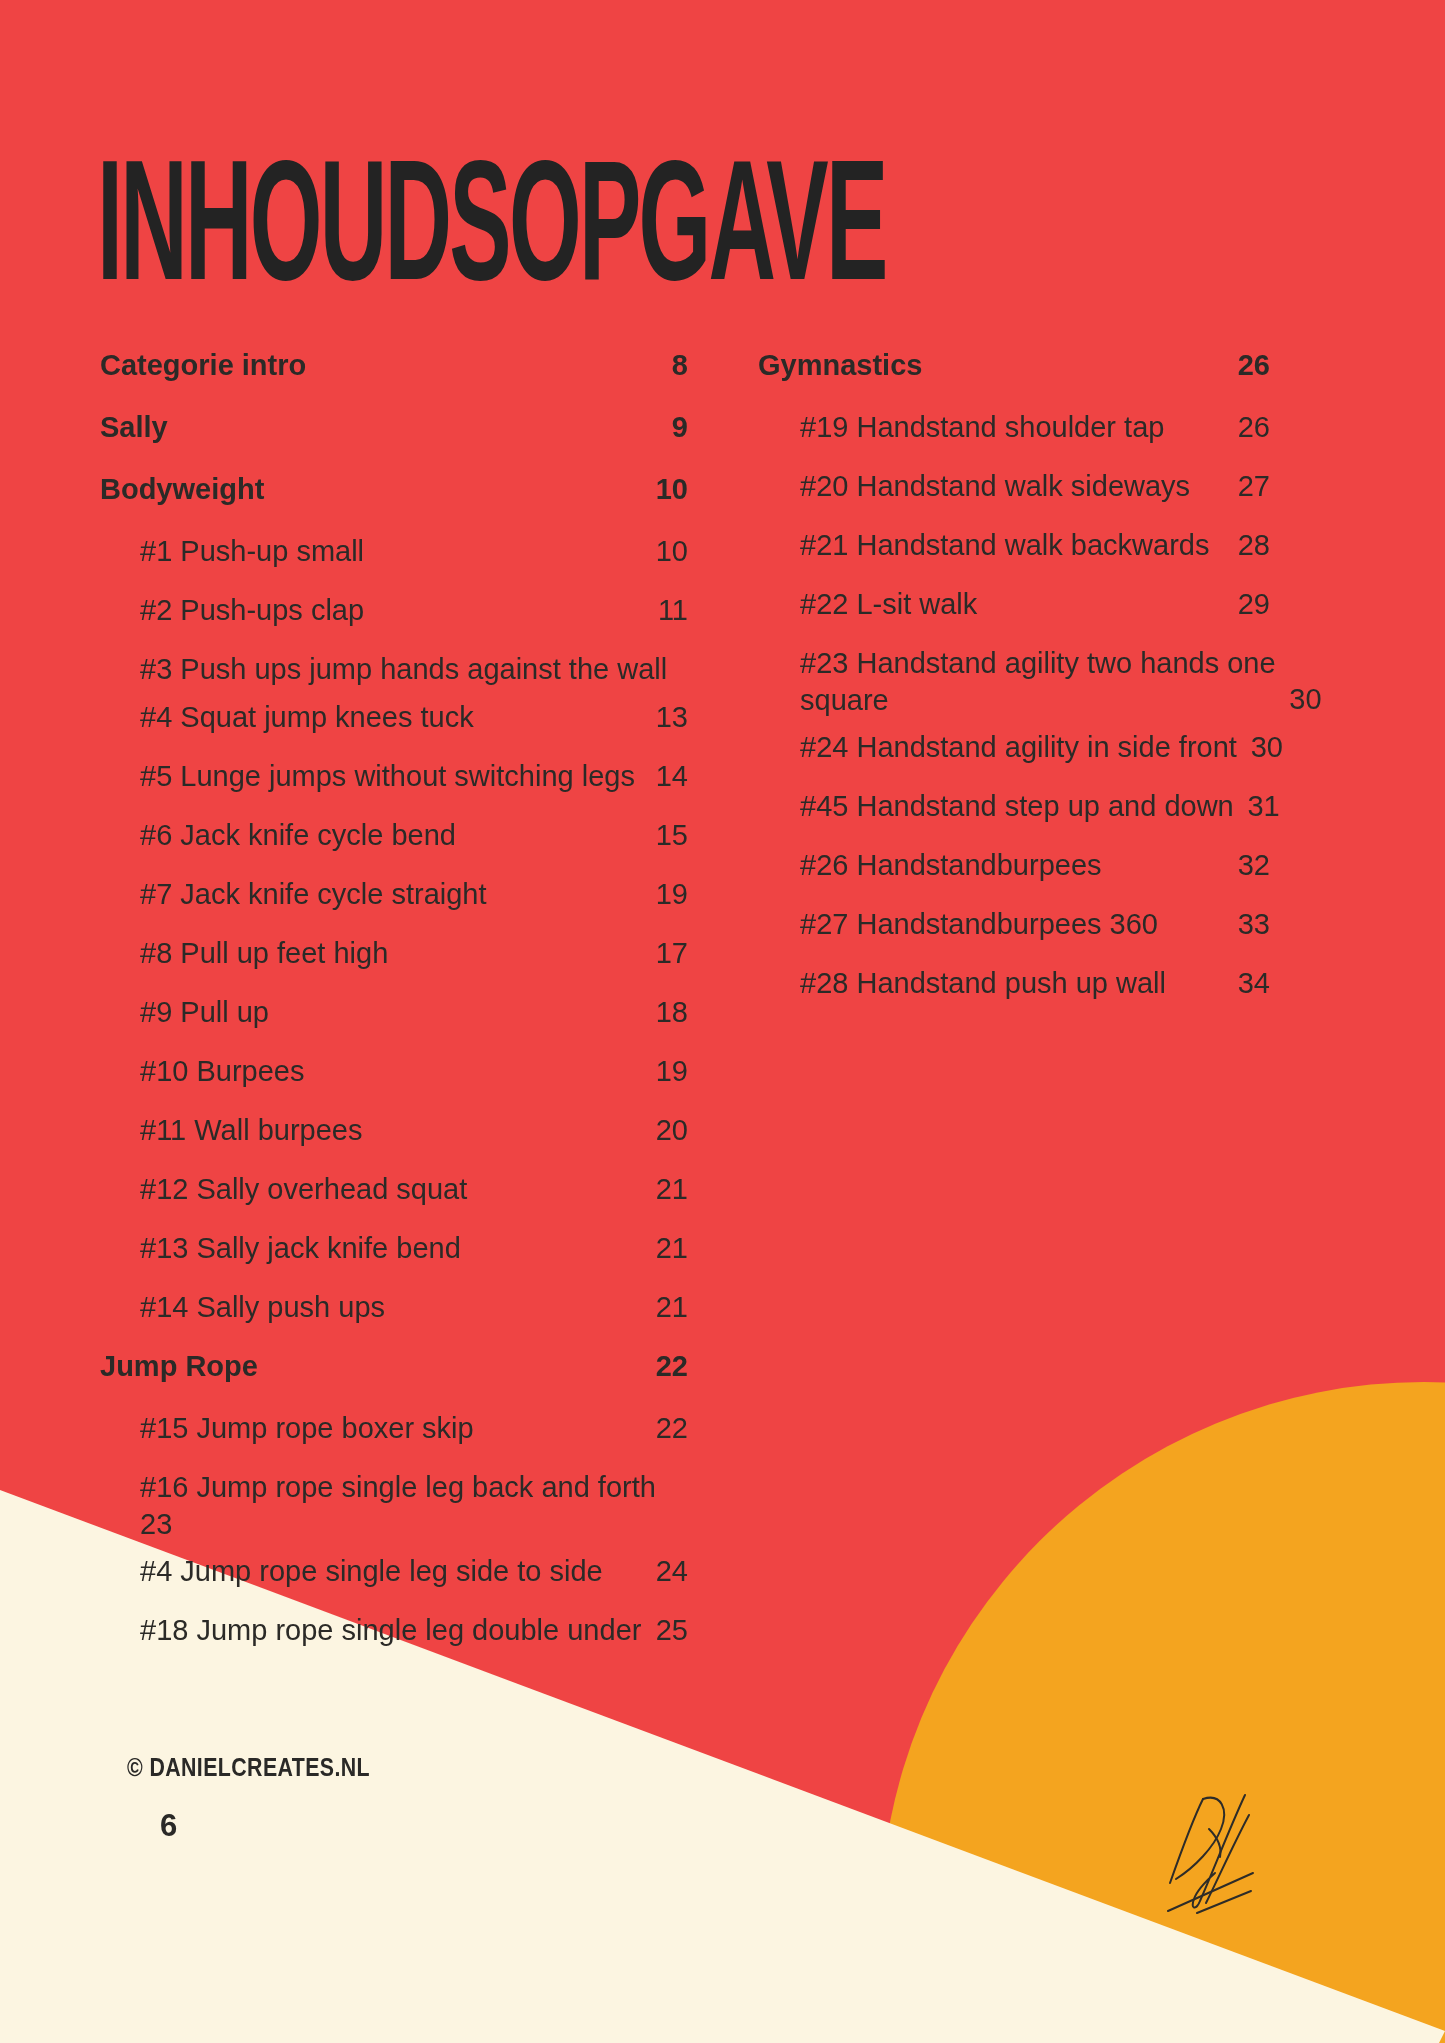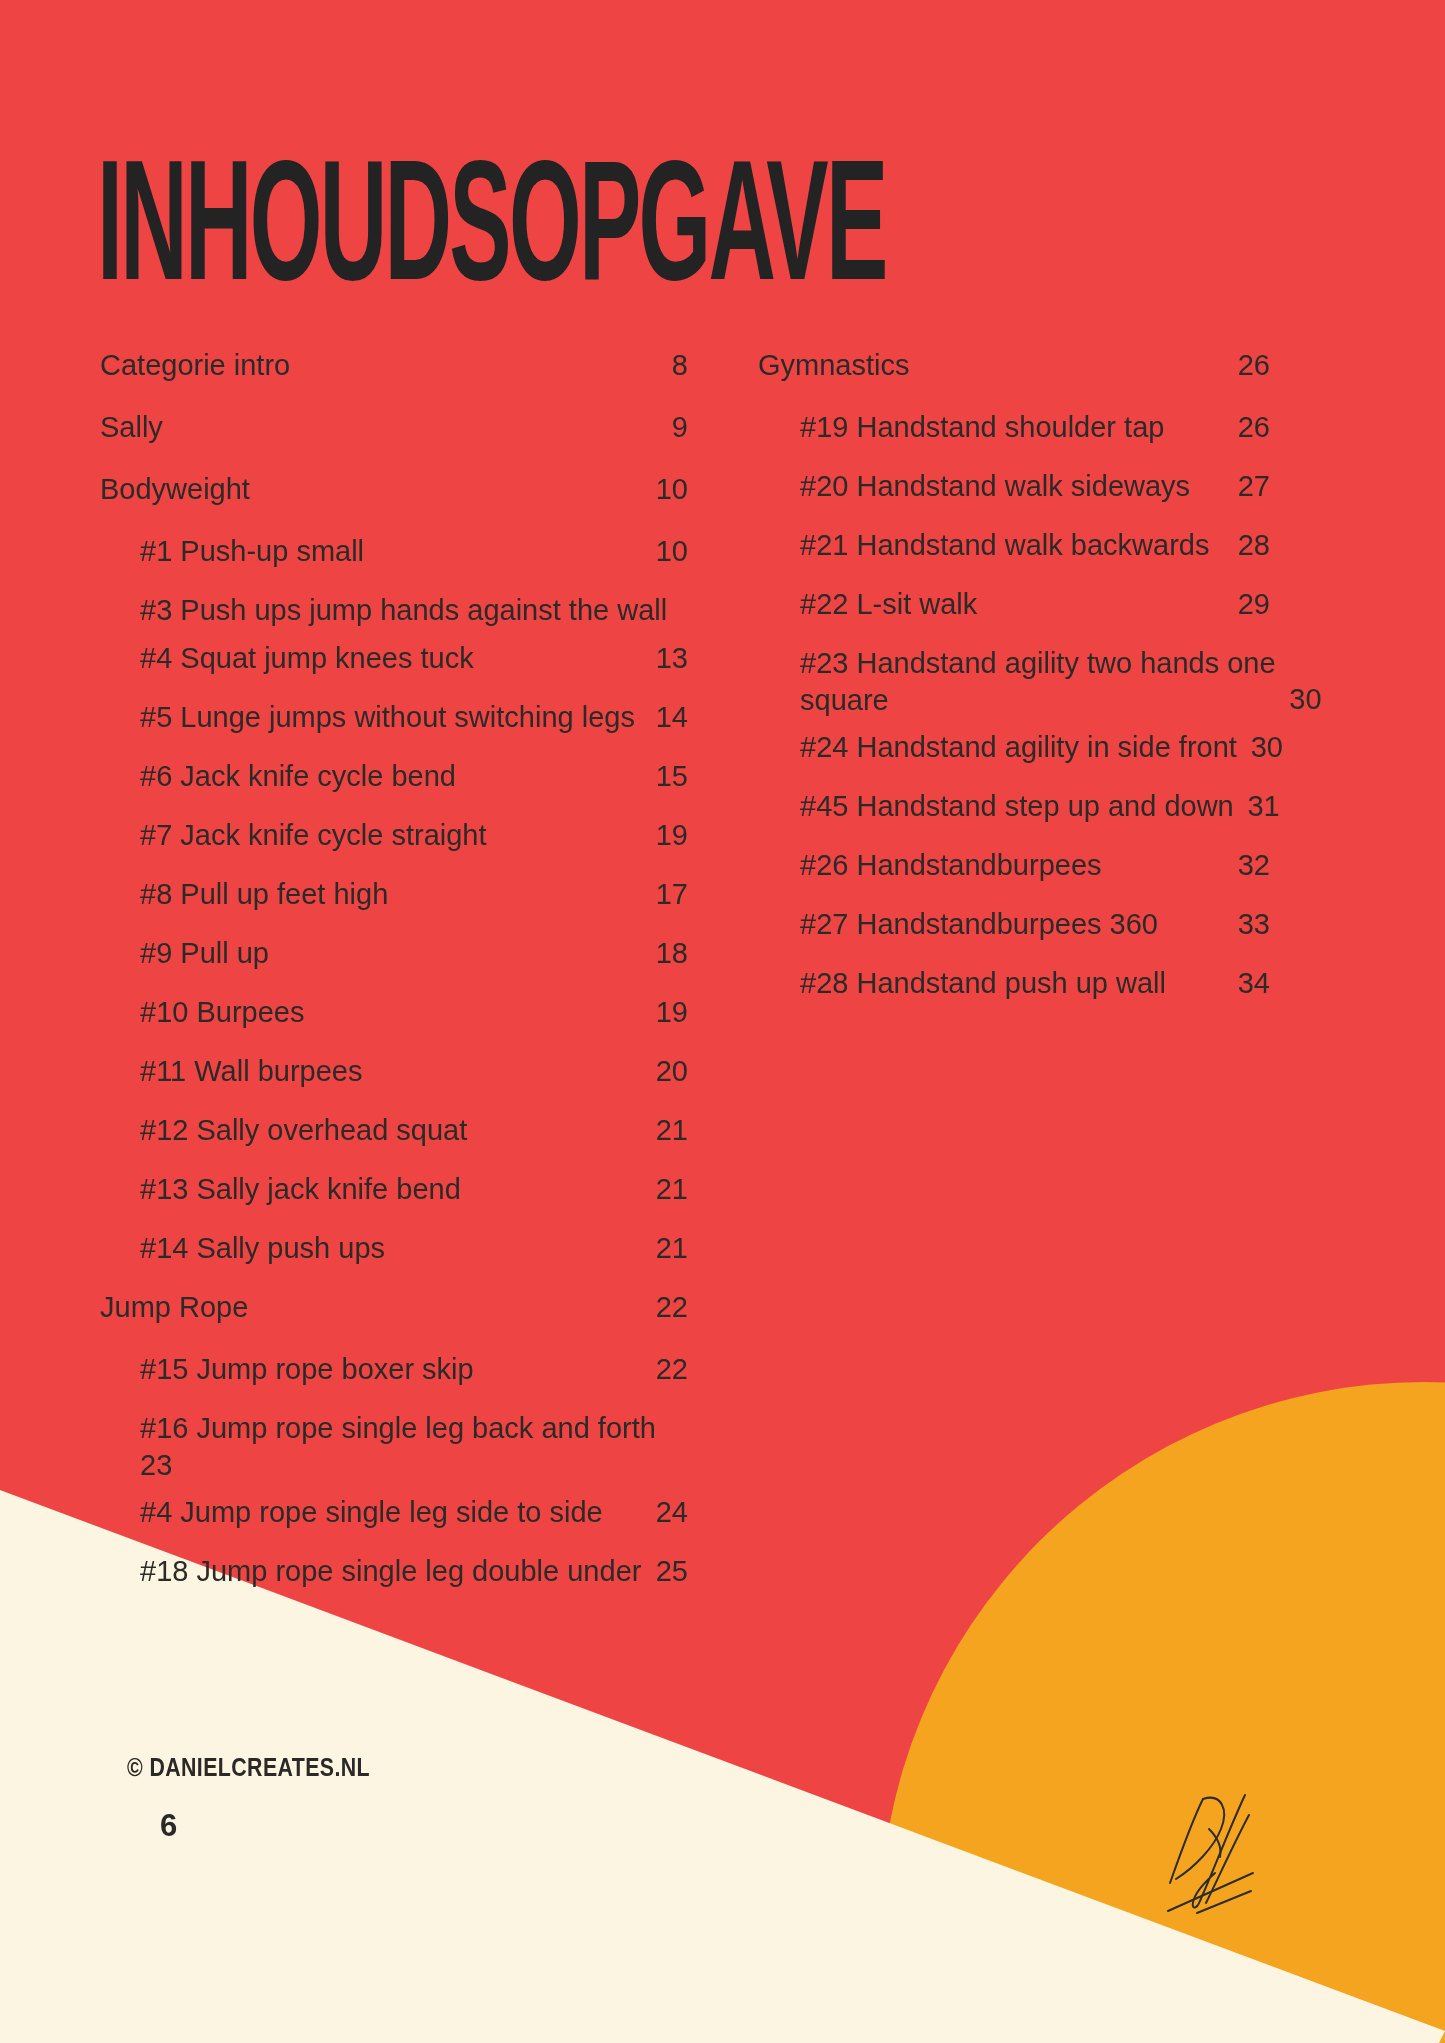--- a/index.html
+++ b/index.html
@@ -16,21 +16,21 @@
   .circle{
     position:absolute;left:880px;top:1382px;width:1088px;height:1088px;
     border-radius:50%;background:#F4A41F;
   }
   .wedge-svg{position:absolute;left:0;top:0;}
   .signature-svg{position:absolute;left:1156px;top:1785px;}
   .col{position:absolute;top:346px;font-size:29px;line-height:38px;}
   .col-left{left:100px;width:588px;}
   .col-right{left:758px;width:512px;}
   .row{display:flex;justify-content:space-between;align-items:flex-end;}
-  .row.section{font-weight:normal;margin-bottom:24px;}
+  .row.section{font-weight:bold;margin-bottom:24px;}
   .row.item{margin-bottom:21px;}
   .col-left .row.item{padding-left:40px;}
   .col-right .row.item{padding-left:42px;}
   .row.extra{margin-bottom:10px;}
   .row .t{white-space:nowrap;}
   .row .n{margin-left:10px;min-width:36px;text-align:right;flex:0 0 auto;}
   .row.wrapnum{display:block;}
   .row.wrapnum .n{display:block;text-align:left;margin-left:0;line-height:36px;}
   .row .t .l2{display:block;line-height:36px;}
   .footer{
@@ -75,20 +75,24 @@
         <span class="n">9</span>
       </div>
       <div class="row section">
         <span class="t">Bodyweight</span>
         <span class="n">10</span>
       </div>
       <div class="row item">
         <span class="t">#1 Push-up small</span>
         <span class="n">10</span>
       </div>
+      <div class="row item">
+        <span class="t">#2 Push-ups clap</span>
+        <span class="n">11</span>
+      </div>
       <div class="row item wrapnum extra"><span class="t">#3 Push ups jump hands against the wall</span></div>
       <div class="row item">
         <span class="t">#4 Squat jump knees tuck</span>
         <span class="n">13</span>
       </div>
       <div class="row item">
         <span class="t">#5 Lunge jumps without switching legs</span>
         <span class="n">14</span>
       </div>
       <div class="row item">

